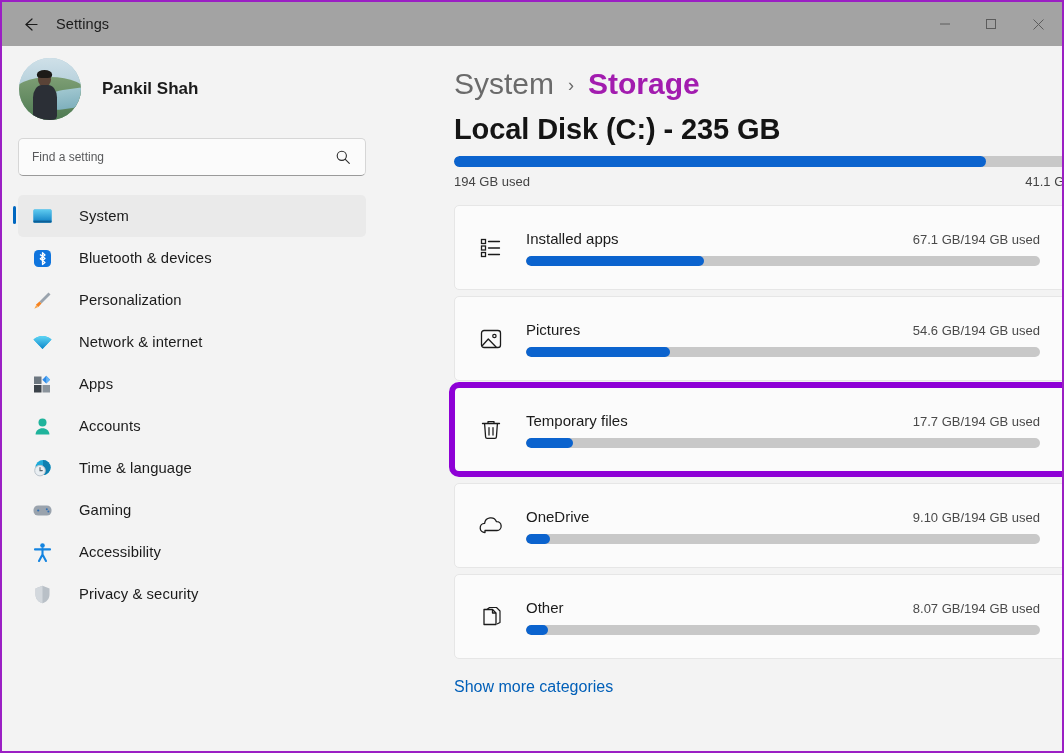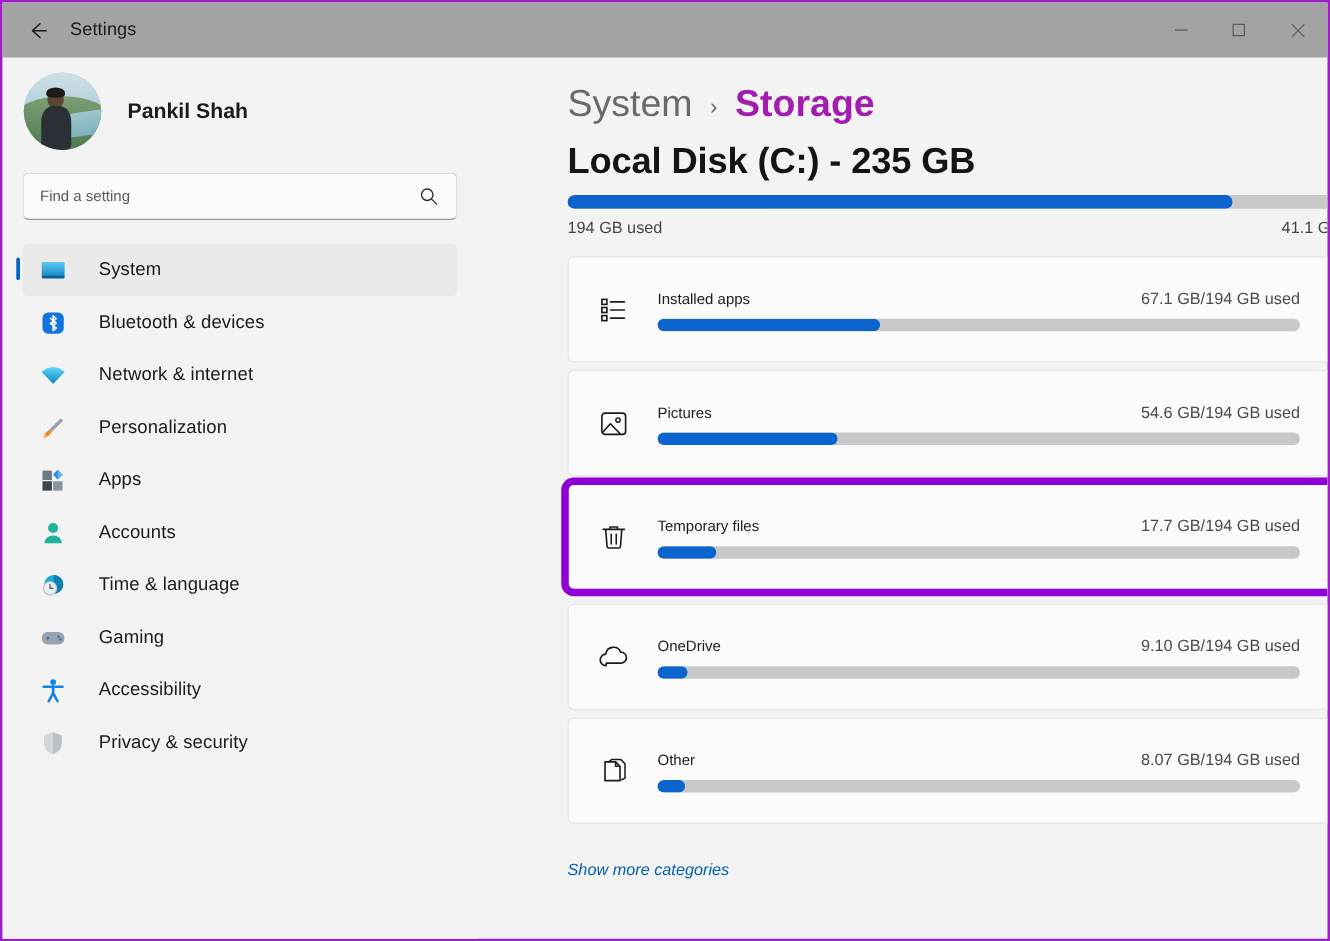--- a/index.html
+++ b/index.html
@@ -239,21 +239,21 @@
     width: 32px; height: 32px;
     flex-shrink: 0;
     display: flex; align-items: center; justify-content: center;
     color: #1b1b1b;
     margin-right: 19px;
   }
   .card-body { flex: 1; }
   .card-row {
     display: flex; align-items: baseline; justify-content: space-between;
   }
-  .card-name { font-size: 12px; color: #1b1b1b; }
+  .card-name { font-size: 15px; color: #1b1b1b; }
   .card-usage { font-size: 13px; color: #4a4a4a; }
   .card-bar {
     height: 10px;
     background: #c8c8c8;
     border-radius: 5px;
     margin-top: 9px;
     overflow: hidden;
   }
   .card-bar .fill {
     height: 100%;
@@ -261,26 +261,25 @@
     border-radius: 5px;
   }
   .chev {
     width: 32px;
     display: flex; align-items: center; justify-content: center;
     color: #2b2b2b;
     margin-left: 10px;
     flex-shrink: 0;
   }
   .morelink {
-    margin-top: 23px;
-    font-size: 13px;
+    margin-top: 13px;
+    font-size: 16px;
     color: #005fb8;
     display: inline-block;
     text-decoration: none;
-    font-style: italic;
   }
 </style>
 </head>
 <body>
 
 <div id="app">
 
   <div class="titlebar">
     <div class="back-btn">
       <svg width="19" height="19" viewBox="0 0 19 19" fill="none">
@@ -360,47 +359,47 @@
               <path d="M8 6.4L13 10.5L10.5 12.6V4.6L13 7l-5 4.1" stroke="#fff" stroke-width="1.25" fill="none" stroke-linejoin="round"></path>
               <path d="M10.5 12.6v4l2.5-2.1-5-4.1" stroke="#fff" stroke-width="1.25" fill="none" stroke-linejoin="round"></path>
             </svg>
           </span>
           <span class="navlabel">Bluetooth &amp; devices</span>
         </div>
 
         <div class="navitem">
           <span class="navicon">
             <svg width="21" height="21" viewBox="0 0 21 21">
+              <path d="M16.5 2.5l2 2-9 9-2-2 9-9z" fill="#9aa3ad"></path>
+              <path d="M7.5 11.5l2 2-3.2 3.6-2.4-2.4 3.6-3.2z" fill="#f58220"></path>
+              <path d="M4.2 14.9L2.3 18.8l3.9-1.9-2-2z" fill="#f9a64a"></path>
+            </svg>
+          </span>
+          <span class="navlabel">Personalization</span>
+        </div>
+
+        <div class="navitem">
+          <span class="navicon">
+            <svg width="21" height="21" viewBox="0 0 21 21">
               <path d="M1.5 7.5C4 5.2 7.1 4 10.5 4S17 5.2 19.5 7.5L10.5 17 1.5 7.5Z" fill="#17b3e8"></path>
               <path d="M1.5 7.5C4 5.2 7.1 4 10.5 4S17 5.2 19.5 7.5L10.5 17 1.5 7.5Z" fill="url(#wg)"></path>
               <defs>
                   <linearGradient id="wg" x1="0" y1="0" x2="0" y2="1">
                 <stop offset="0" stop-color="#5fd6f5"></stop>
                     <stop offset="1" stop-color="#0d86c9"></stop>
               </linearGradient>
                 </defs>
             </svg>
           </span>
           <span class="navlabel">Network &amp; internet</span>
         </div>
 
         <div class="navitem">
           <span class="navicon">
             <svg width="21" height="21" viewBox="0 0 21 21">
-              <path d="M16.5 2.5l2 2-9 9-2-2 9-9z" fill="#9aa3ad"></path>
-              <path d="M7.5 11.5l2 2-3.2 3.6-2.4-2.4 3.6-3.2z" fill="#f58220"></path>
-              <path d="M4.2 14.9L2.3 18.8l3.9-1.9-2-2z" fill="#f9a64a"></path>
-            </svg>
-          </span>
-          <span class="navlabel">Personalization</span>
-        </div>
-
-        <div class="navitem">
-          <span class="navicon">
-            <svg width="21" height="21" viewBox="0 0 21 21">
               <rect x="2" y="2.5" width="7.5" height="7.5" fill="#6d7780"></rect>
               <rect x="2" y="11" width="7.5" height="7.5" fill="#3c434a"></rect>
               <rect x="10.5" y="11" width="7.5" height="7.5" fill="#8b949c"></rect>
               <path d="M14.2 1.8l3.9 3.9-3.9 3.9-3.9-3.9 3.9-3.9z" fill="#2f8ae8"></path>
               <path d="M14.2 1.8l3.9 3.9-3.9 3.9V1.8z" fill="#63b3f5"></path>
             </svg>
           </span>
           <span class="navlabel">Apps</span>
         </div>
 

